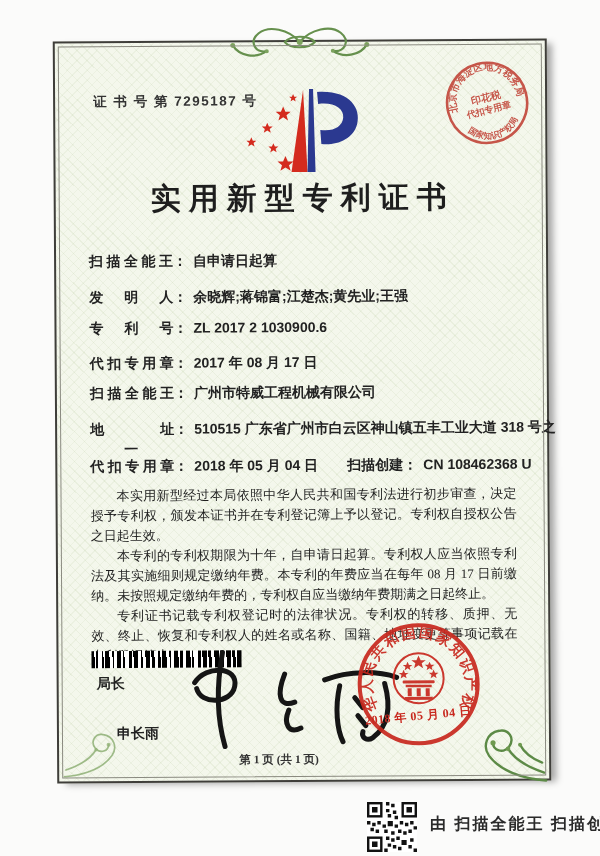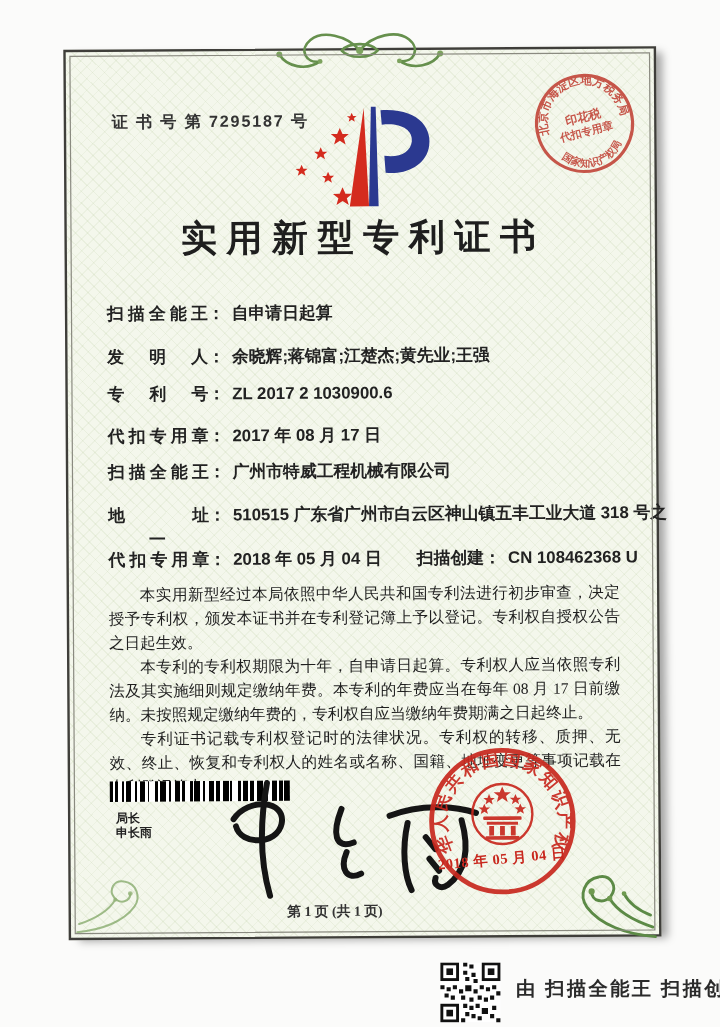--- a/index.html
+++ b/index.html
@@ -54,24 +54,24 @@
   }
   .paras p{margin:0;text-indent:2em;}
   
   .barcode{
     position:absolute;left:33px;top:608px;width:150px;height:17px;
     background-image:linear-gradient(90deg,#000 0 2%,#fff 2% 3%,#000 3% 4.5%,#fff 4.5% 7%,#000 7% 8%,#fff 8% 9%,#000 9% 12%,#fff 12% 14%,#000 14% 15%,#fff 15% 17%,#000 17% 19.5%,#fff 19.5% 21%,#000 21% 22%,#fff 22% 25%,#000 25% 27%,#fff 27% 28%,#000 28% 31%,#fff 31% 33%,#000 33% 34%,#fff 34% 36%,#000 36% 39%,#fff 39% 40%,#000 40% 42%,#fff 42% 44.5%,#000 44.5% 46%,#fff 46% 47%,#000 47% 50%,#fff 50% 52%,#000 52% 53%,#fff 53% 55%,#000 55% 58%,#fff 58% 59%,#000 59% 61%,#fff 61% 63%,#000 63% 66%,#fff 66% 67%,#000 67% 68%,#fff 68% 71%,#000 71% 73%,#fff 73% 74%,#000 74% 77%,#fff 77% 78%,#000 78% 80%,#fff 80% 82%,#000 82% 85%,#fff 85% 86%,#000 86% 88%,#fff 88% 90%,#000 90% 93%,#fff 93% 94%,#000 94% 96%,#fff 96% 97%,#000 97% 100%);
   }
   .signer-title,.signer-name{
     position:absolute;left:38px;
     font-family:"Liberation Sans", sans-serif;
-    font-size:10px;font-weight:700;color:#222;
+    font-size:14px;font-weight:700;color:#222;
   }
   .signer-title{top:632px;}
-  .signer-name{top:644px;}
+  .signer-name{top:682px;margin-left:20px;}
   .signature{position:absolute;left:118px;top:600px;width:235px;height:115px;}
   .seal{position:absolute;left:296px;top:579px;width:128px;height:128px;opacity:0.92;}
   .seal-date{
     position:absolute;left:306px;top:666px;width:116px;
     color:#c8281e;font-size:12px;font-weight:700;letter-spacing:0.5px;
     transform:rotate(-5deg);white-space:nowrap;
   }
   .tax-stamp{position:absolute;left:388px;top:18px;width:88px;height:88px;opacity:0.85;transform:rotate(-14deg);}
   .page-footer{
     position:absolute;left:120px;top:710px;width:200px;text-align:center;

